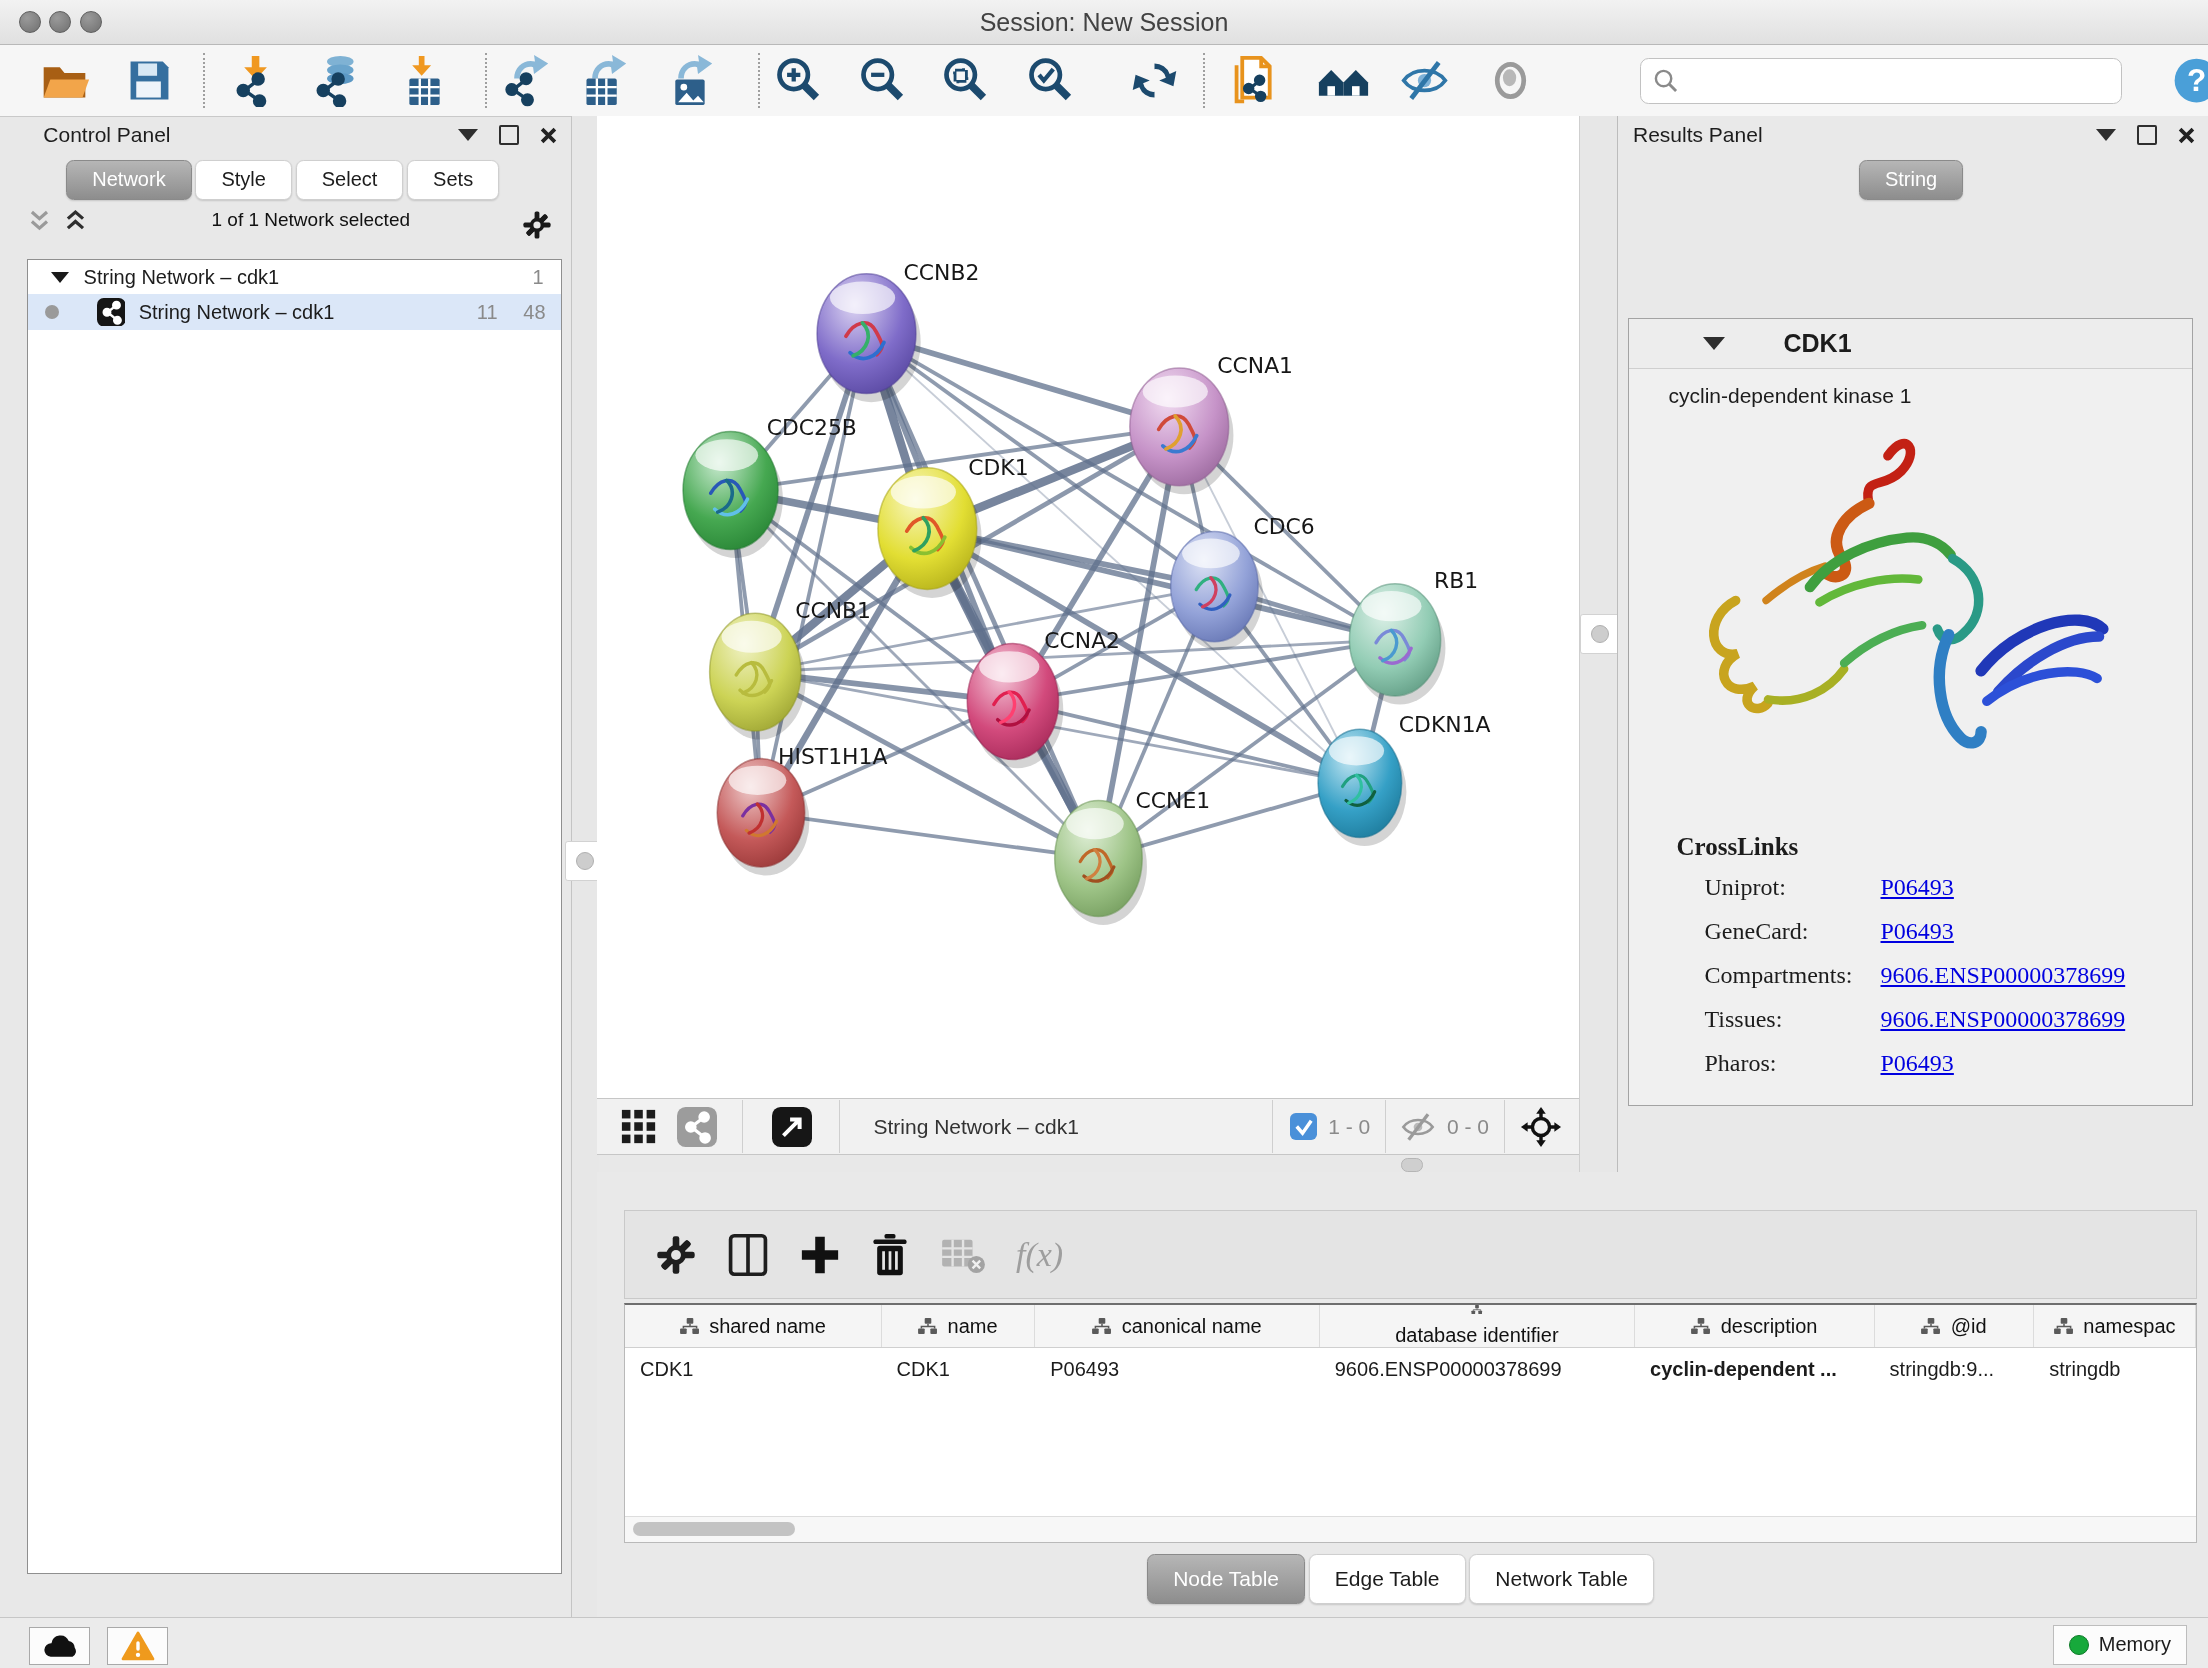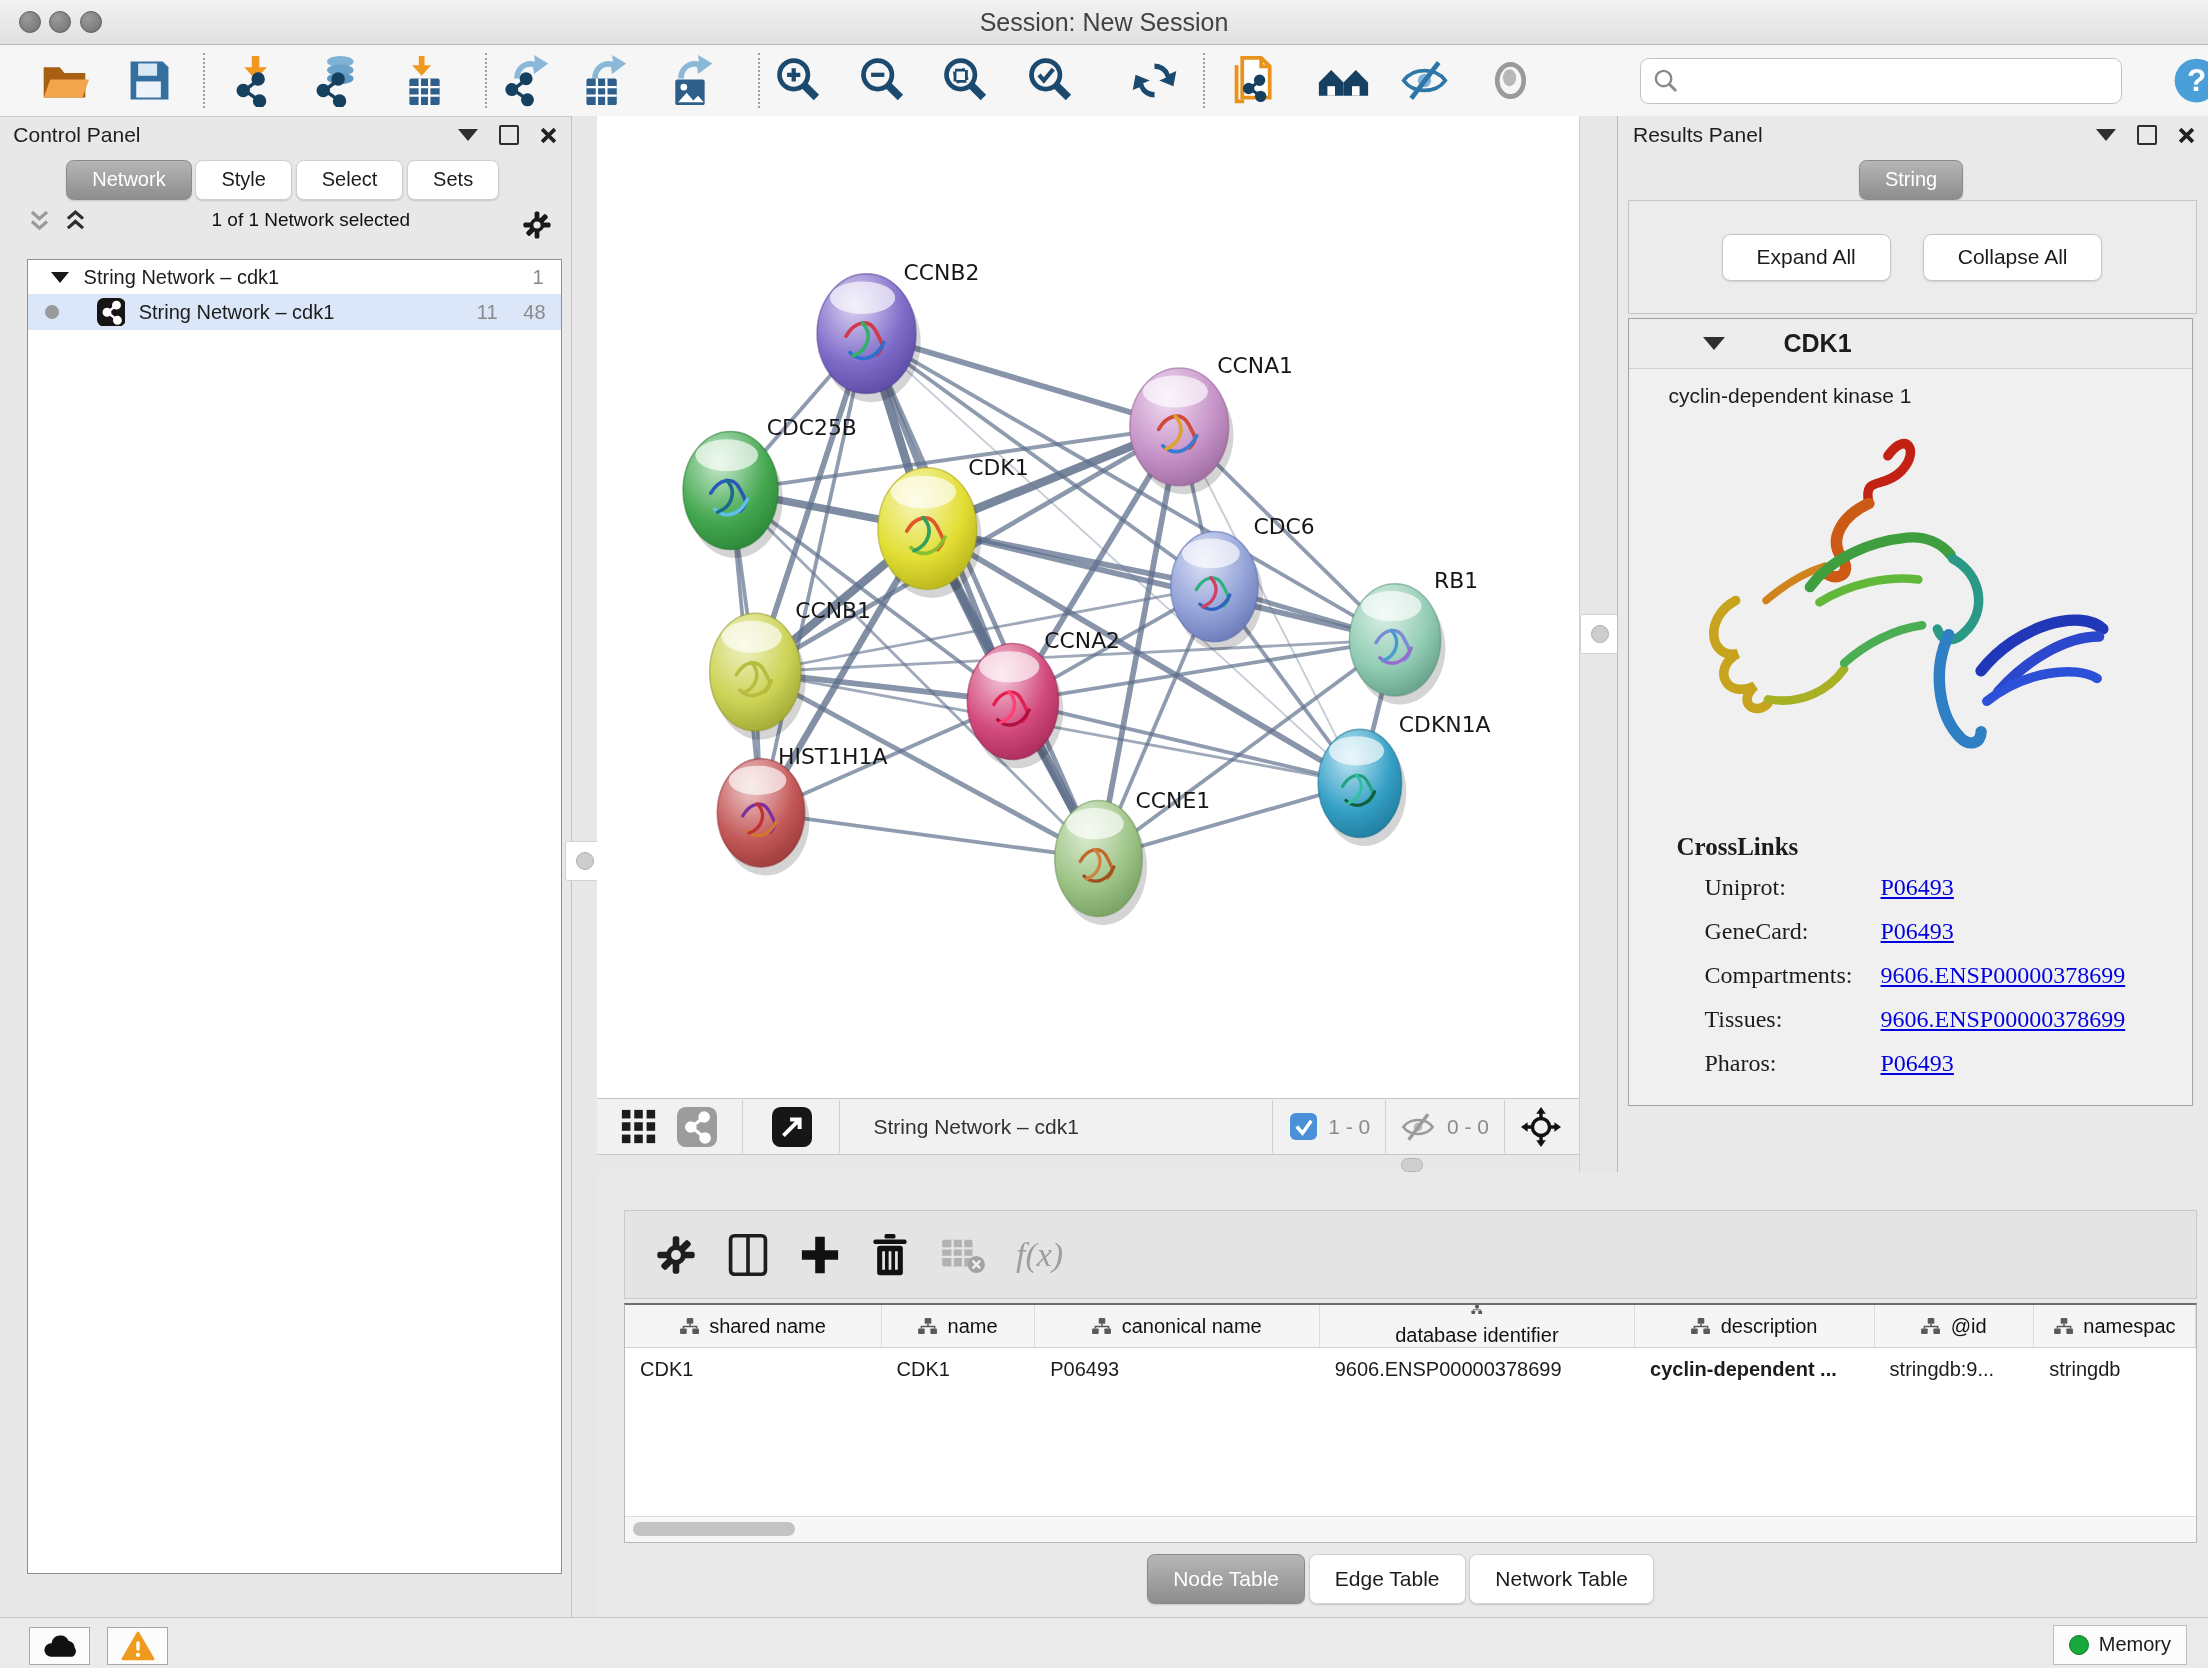--- a/index.html
+++ b/index.html
@@ -295,21 +295,21 @@
       <circle cx="28" cy="28" r="25" fill="#4a9fd8"></circle>
       <text x="28" y="40" text-anchor="middle" font-size="36" font-weight="bold" fill="#fff" font-family="Liberation Sans,sans-serif">?</text>
     </svg>
   </div>
 </div>
 
 <div id="main">
 
   <div id="control-panel">
     <div class="panel-head">
-      <span class="panel-title" style="margin-left:0">Control Panel</span>
+      <span class="panel-title" style="margin-left:30px">Control Panel</span>
       <span class="ph-icons">
         <span class="tri-down"></span>
         <span class="float-sq"></span>
         <svg width="17" height="17" viewBox="0 0 16 16">
             <path d="M2 2 L14 14 M14 2 L2 14" stroke="#222" stroke-width="3.5"></path>
           </svg>
       </span>
     </div>
     <div id="cp-tabs">
         <div class="tab sel">Network</div>
@@ -683,24 +683,20 @@
         <span class="tri-down"></span>
         <span class="float-sq"></span>
         <svg width="17" height="17" viewBox="0 0 16 16">
             <path d="M2 2 L14 14 M14 2 L2 14" stroke="#222" stroke-width="3.5"></path>
           </svg>
       </span>
     </div>
     <div id="rp-tabrow">
         <div class="tab sel">String</div>
       </div>
-    <div id="rp-box1">
-      <div class="rp-btn">Expand All</div>
-      <div class="rp-btn">Collapse All</div>
-    </div>
     <div id="rp-main">
       <div id="gene-head">
         <span class="tri-down"></span>
         <span id="gene-name">CDK1</span>
       </div>
       <div id="gene-desc">cyclin-dependent kinase 1</div>
 
       <svg width="457" height="390" viewBox="0 0 480 410" style="position:absolute;left:38px;top:95px" fill="none" stroke-linecap="round">
         <path d="M232 44 C252 16 266 40 246 60 C226 80 206 64 212 94" stroke="#c32114" stroke-width="10"></path>
         <path d="M212 94 C186 106 168 130 184 152 C196 170 174 178 164 164" stroke="#cc5a14" stroke-width="12"></path>

